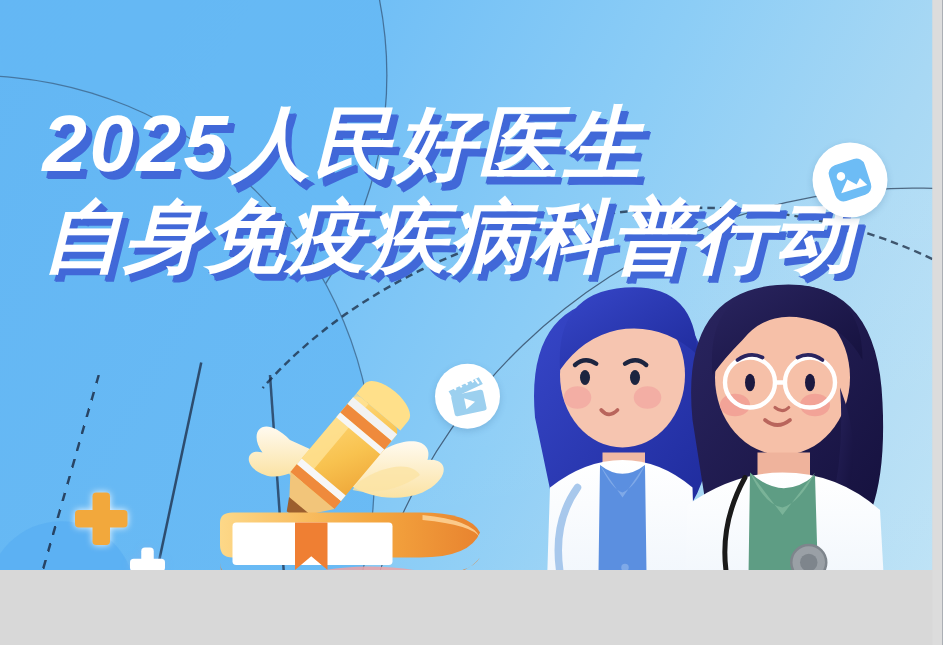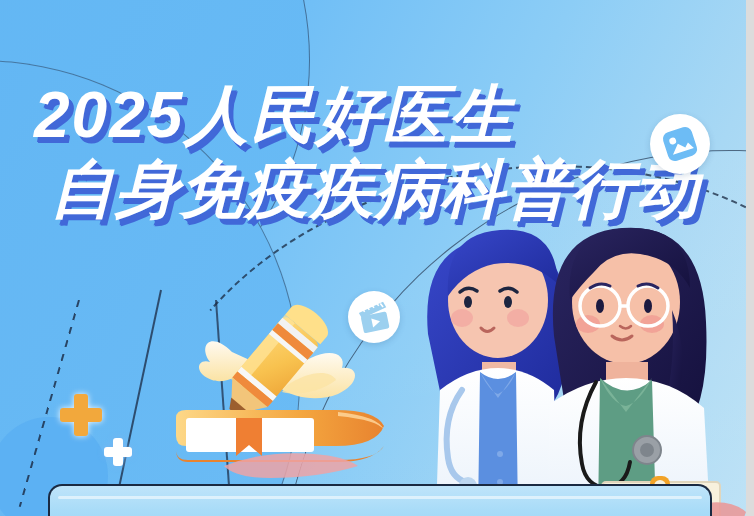--- a/index.html
+++ b/index.html
@@ -2,21 +2,21 @@
 <html><head>
 <meta charset="utf-8">
 <style>
   html,body{margin:0;padding:0;}
   body{
     width:754px;height:516px;overflow:hidden;
     font-family:"Liberation Sans","DejaVu Sans",sans-serif;
     background:#d8d8d8;
   }
   #poster{
-    position:relative;width:746px;height:516px;overflow:hidden;
+    position:relative;width:746px;height:456px;overflow:hidden;
     background:linear-gradient(115deg,#63b8f6 0%,#6dbdf6 28%,#8ccdf6 58%,#a8d8f4 80%,#bde2f6 100%);
   }
   #edge-strip{position:absolute;right:0;top:0;width:8px;height:516px;background:#dcdcdc;}
 
   
   .bigcircle{
     position:absolute;left:-310px;top:-250px;width:620px;height:620px;
     border-radius:50%;
     background:linear-gradient(120deg,#5fb4f3 0%,#69bbf5 100%);
     border:1px solid rgba(40,55,80,.55);
@@ -69,21 +69,21 @@
     transform:rotate(-4deg);transform-origin:top center;
   }
 
   
   .title-wrap{position:absolute;left:34px;top:78px;z-index:30;}
   .tline{
     font-size:64px;line-height:74px;font-weight:bold;font-style:italic;
     color:#ffffff;letter-spacing:2px;white-space:nowrap;
     text-shadow:4px 5px 0 #4168d8, 5px 6px 0 #4168d8;
   }
-  .tline.l2{letter-spacing:1px;margin-left:16px;}
+  .tline.l2{letter-spacing:1px;}
 
   
   .badge{
     position:absolute;border-radius:50%;background:#fff;z-index:35;
     display:flex;align-items:center;justify-content:center;
     box-shadow:0 2px 6px rgba(30,70,120,.18);
   }
   #img-badge{left:650px;top:114px;width:60px;height:60px;}
   #vid-badge{left:348px;top:291px;width:52px;height:52px;}
 

